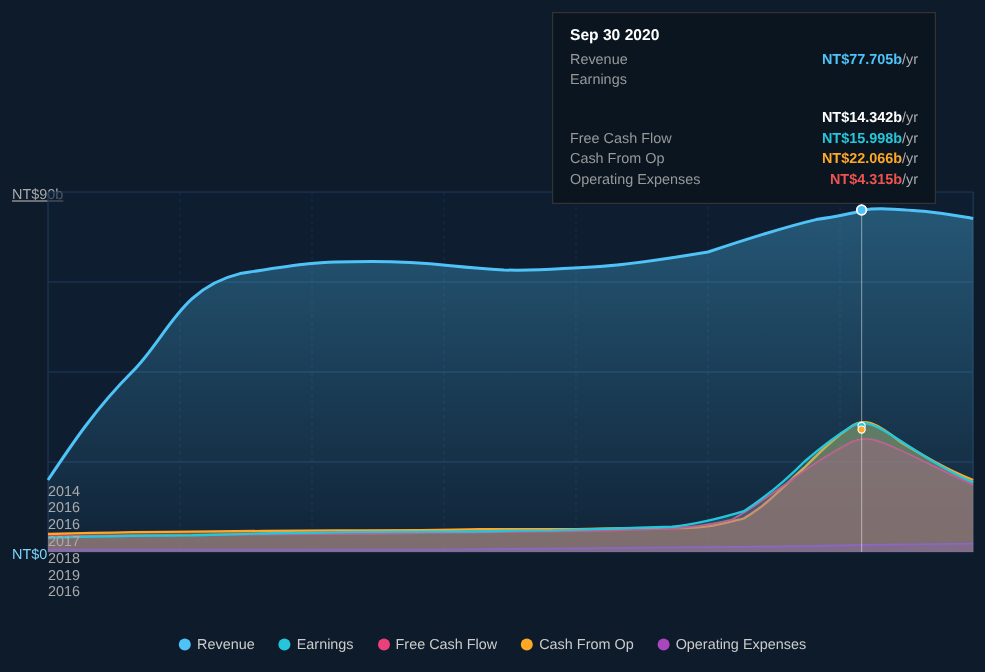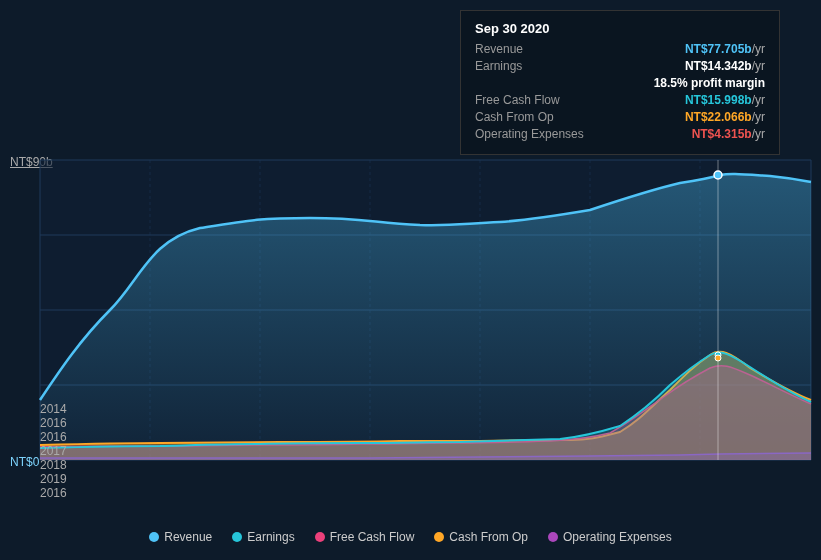--- a/index.html
+++ b/index.html
@@ -64,21 +64,21 @@
     .tooltip-label {
       color: #999;
       margin-right: 30px;
     }
 
     .tooltip-value {
       font-weight: bold;
     }
 
     .val-revenue { color: #4fc3f7; }
-    .val-earnings { color: #fff; }
+    .val-earnings { color: #fff; margin-top: 32px; }
     .val-fcf { color: #26c6da; }
     .val-cashfromop { color: #ffa726; margin-left: 28px; }
     .val-opex { color: #ef5350; }
 
     .profit-margin-row {
       display: flex;
       justify-content: flex-end;
       font-size: 12px;
       color: #fff;
       margin: 1px 0 3px 0;
@@ -146,25 +146,20 @@
     <div class="tooltip-row">
       <span class="tooltip-label">Revenue</span>
       <span class="tooltip-value val-revenue">
         <span>NT$77.705b</span><span style="color:#aaa;font-weight:normal">/yr</span>
       </span>
     </div>
     <div class="tooltip-row">
       <span class="tooltip-label">Earnings</span>
       <span class="tooltip-value val-earnings">
         <span>NT$14.342b</span><span style="color:#aaa;font-weight:normal">/yr</span>
-      </span>
-    </div>
-    <div class="profit-margin-row">
-      <span class="margin-val">
-        <span>18.5%</span>&nbsp;<span style="color:#fff;font-weight:bold">profit margin</span>
       </span>
     </div>
     <div class="tooltip-row">
       <span class="tooltip-label">Free Cash Flow</span>
       <span class="tooltip-value val-fcf">
         <span>NT$15.998b</span><span style="color:#aaa;font-weight:normal">/yr</span>
       </span>
     </div>
     <div class="tooltip-row">
       <span class="tooltip-label">Cash From Op</span>

